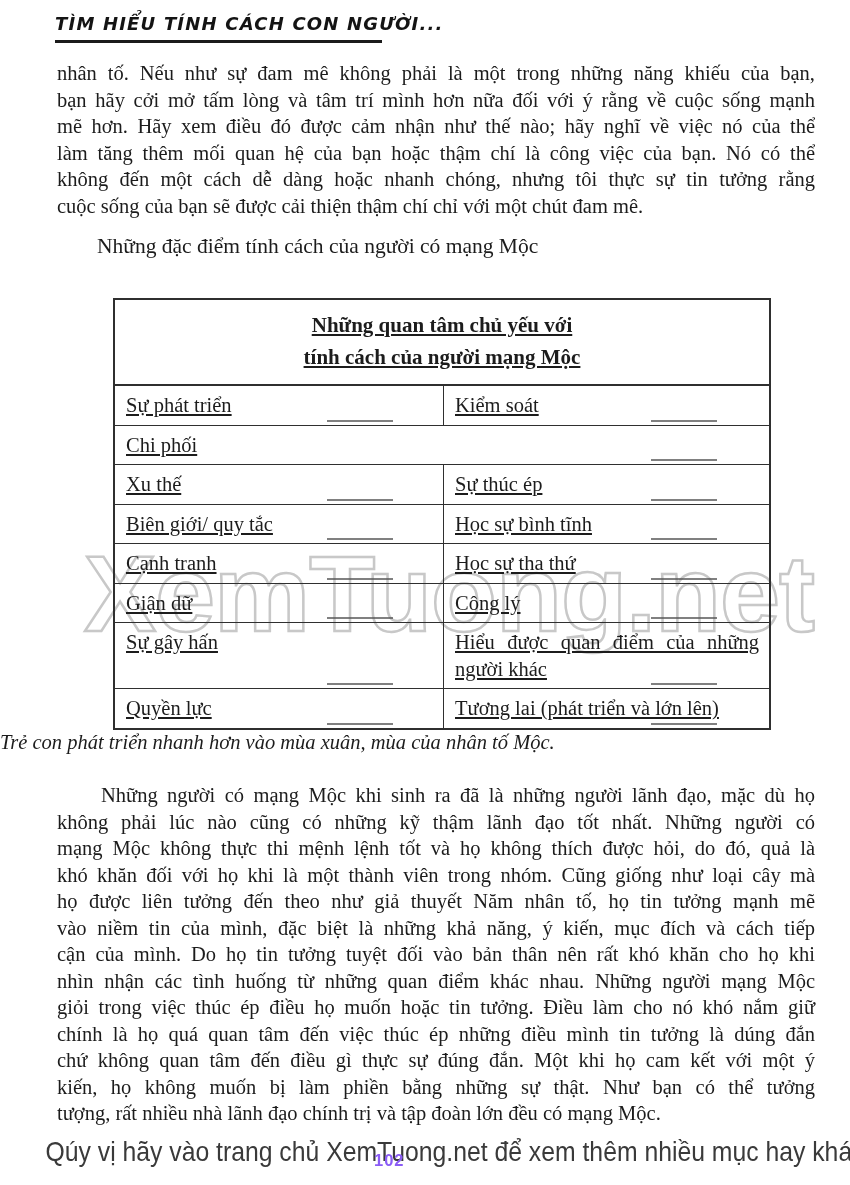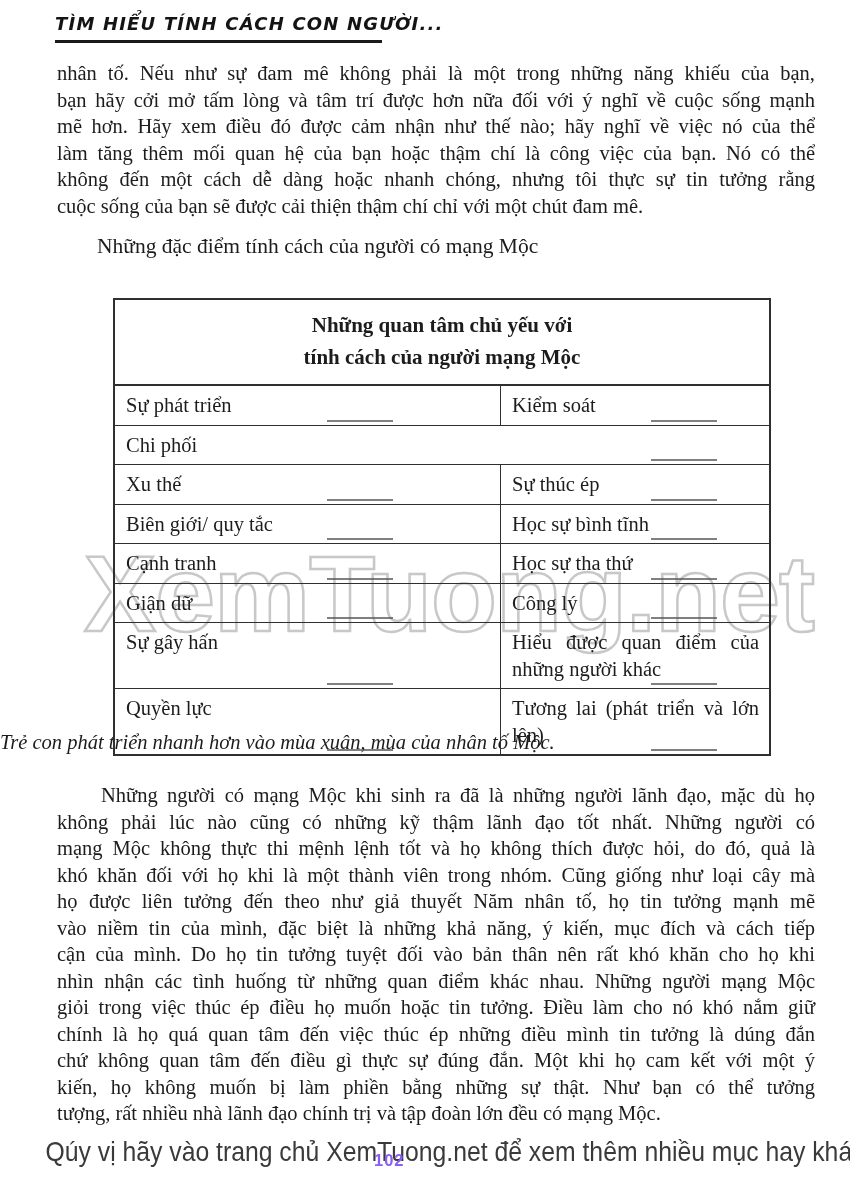--- a/index.html
+++ b/index.html
@@ -50,36 +50,37 @@
     font-size:21.5px; font-weight:normal;
   }
 
   
   .char-table{
     left:113px; top:298px; width:658px;
     border:2px solid var(--c-border);
     background:transparent;
     z-index:2;
     font-size:20.5px;
+    text-decoration:underline;
   }
   .table-title{
     border-bottom:2px solid var(--c-border);
     text-align:center; font-weight:bold; font-size:21px;
     padding:9px 0 11px;
   }
   .table-title div{ line-height:32px; }
   .trow{ display:flex; border-bottom:1.5px solid var(--c-border); }
   .trow:last-child{ border-bottom:none; }
   .tcell{
     padding:6px 10px 6px 11px;
     line-height:26.5px;
     position:relative;
     text-align:justify;
   }
-  .tcell-left{ width:386px; border-right:1.5px solid var(--c-border); }
+  .tcell-left{ width:329px; border-right:1.5px solid var(--c-border); }
   .tcell-right{ flex:1; }
   
   .tcell::after{
     content:""; position:absolute; bottom:3px; height:0;
     border-top:2px solid #565656; width:66px; opacity:.75;
   }
   .tcell-left::after{ left:212px; }
   .tcell-right::after{ right:52px; }
 
   
@@ -122,21 +123,21 @@
     z-index:3; letter-spacing:1px;
   }
 </style>
 </head>
 <body>
 
 <div class="abs running-head">TÌM HIỂU TÍNH CÁCH CON NGƯỜI...</div>
 
 <div class="abs paragraph para-intro">
     <div class="line">nhân tố. Nếu như sự đam mê không phải là một trong những năng khiếu của bạn,</div>
-    <div class="line">bạn hãy cởi mở tấm lòng và tâm trí được hơn nữa đối với ý nghĩ về cuộc sống mạnh</div>
+    <div class="line">bạn hãy cởi mở tấm lòng và tâm trí mình hơn nữa đối với ý rằng về cuộc sống mạnh</div>
     <div class="line">mẽ hơn. Hãy xem điều đó được cảm nhận như thế nào; hãy nghĩ về việc nó của thể</div>
     <div class="line">làm tăng thêm mối quan hệ của bạn hoặc thậm chí là công việc của bạn. Nó có thể</div>
     <div class="line">không đến một cách dễ dàng hoặc nhanh chóng, nhưng tôi thực sự tin tưởng rằng</div>
     <div class="line">cuộc sống của bạn sẽ được cải thiện thậm chí chỉ với một chút đam mê.</div>
   </div>
 
 <div class="abs section-heading">Những đặc điểm tính cách của người có mạng Mộc</div>
 
 <div class="abs watermark">XemTuong.net</div>
 

